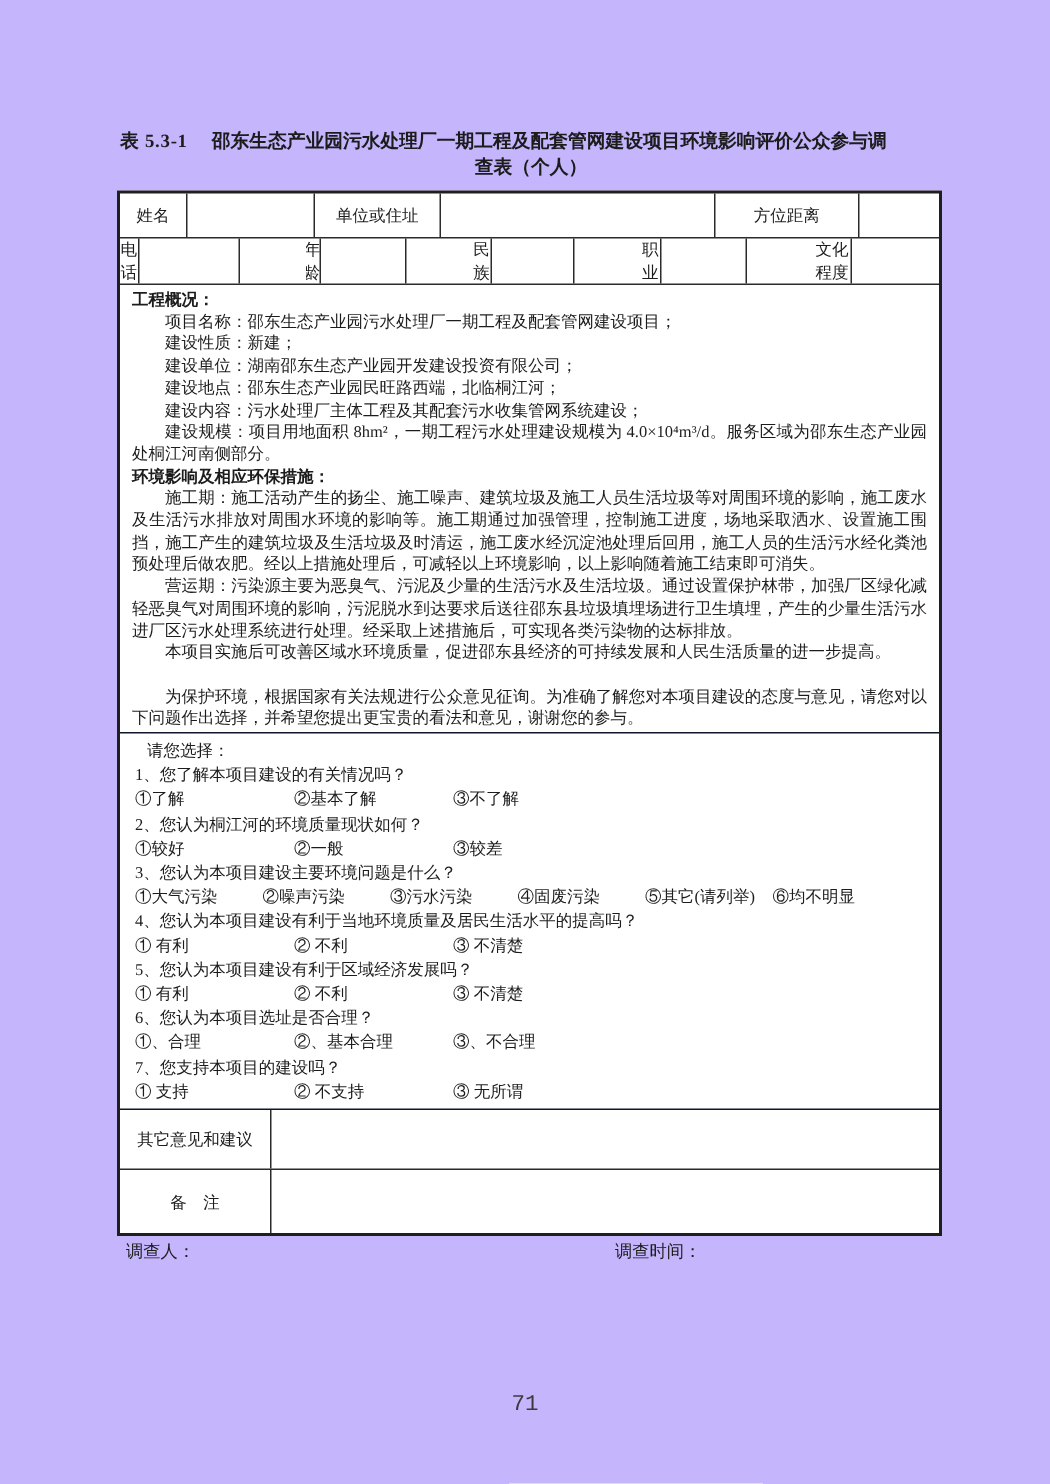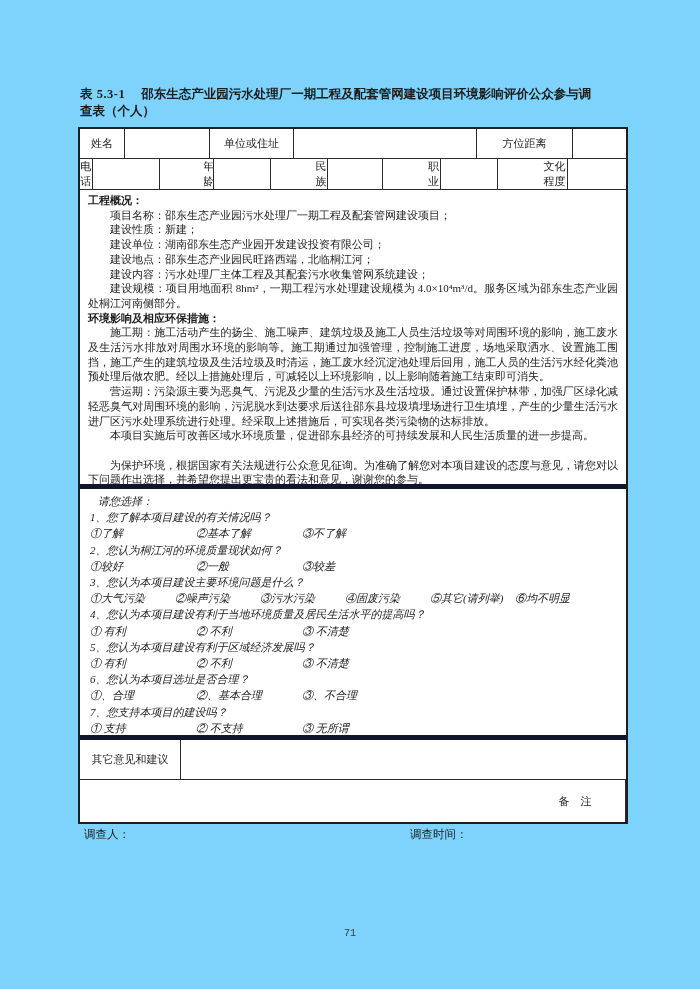--- a/index.html
+++ b/index.html
@@ -4,53 +4,53 @@
 <style>
   * { box-sizing: border-box; margin: 0; padding: 0; }
   html, body { background: #ffffff; }
   body {
     width: 700px; height: 989px;
     position: relative;
     font-family: "Liberation Serif", "DejaVu Serif", serif;
     color: #1c1c1c;
     overflow: hidden;
   }
-  .doc-page { position: absolute; inset: 0; background: #7dd3fc; }
+  .doc-page { position: absolute; inset: 0; background: #c4b5fd; }
 
   
   .doc-title { position: absolute; top: 86px; left: 80px; width: 548px;
     font-weight: bold; font-size: 12.5px; line-height: 17px; }
   .doc-title .t1 { white-space: nowrap; }
   .doc-title .t1 .tlabel { margin-right: 16px; letter-spacing: .5px; }
-  .doc-title .t2 { }
+  .doc-title .t2 { text-align: center; }
 
   
   .form-table { position: absolute; top: 127px; left: 78px; width: 550px;
     border: 2px solid #1f1f1f; background: #fff; font-size: 11px; }
   .row { display: flex; border-bottom: 1px solid #2b2b2b; }
-  .row:last-child { border-bottom: none; justify-content: flex-end; }
+  .row:last-child { border-bottom: none; }
   .cell { border-right: 1px solid #2b2b2b; display: flex; align-items: center;
     justify-content: center; text-align: center; overflow: hidden; }
   .cell:last-child { border-right: none; }
   .r1 { height: 30px; }
   .r2 { height: 31px; gap: 44px; }
 
   
   .r1 .c1 { width: 45px; } .r1 .c2 { width: 85px; } .r1 .c3 { width: 84px; }
   .r1 .c4 { width: 183px; } .r1 .c5 { width: 96px; } .r1 .c6 { width: 53px; }
   
   .r2 .c1 { width: 45px; } .r2 .c2 { width: 85px; } .r2 .c3 { width: 37px; }
   .r2 .c4 { width: 47px; } .r2 .c5 { width: 46px; } .r2 .c6 { width: 39px; }
   .r2 .c7 { width: 51px; } .r2 .c8 { width: 47px; } .r2 .c9 { width: 96px; }
   .r2 .c10 { width: 53px; }
 
   
-  .block { border-bottom: 5px solid #0f172a; overflow: hidden; }
+  .block { border-bottom: 1px solid #0f172a; overflow: hidden; }
   .overview-block { height: 299px; padding: 3px 8px 0 8px; line-height: 14.7px; }
-  .survey-block { height: 251px; padding: 4px 14px 0 10px; line-height: 16.2px; font-style: italic; }
+  .survey-block { height: 251px; padding: 4px 14px 0 10px; line-height: 16.2px; }
   .sec-h { font-weight: bold; }
   .para { text-indent: 2em; text-align: justify; }
   .gap-line { height: 14.7px; }
 
   .survey-intro { padding-left: 8px; }
   .q-opts .opt { display: inline-block; min-width: 106px; }
   .q-opts .opt-sm { display: inline-block; min-width: 85px; }
   .q-opts .opt:last-child, .q-opts .opt-sm:last-child { min-width: 0; }
 
   
@@ -60,21 +60,21 @@
     display: flex; align-items: center; justify-content: center; text-align: center; }
   .fill-cell { flex: 1; }
   .remark-content { flex: 1; padding: 4px 6px 0 10px; line-height: 16px; }
 
   
   .footer-line { position: absolute; top: 827px; left: 84px; width: 544px;
     font-size: 11.5px; }
   .footer-line .time { position: absolute; left: 326px; top: 0; }
 
   .page-number { position: absolute; top: 928px; left: 0; width: 700px;
-    text-align: center; font-size: 10px;
+    text-align: center; font-size: 15px;
     font-family: "Liberation Mono", "DejaVu Sans Mono", monospace; color: #3a3a3a; }
 </style>
 </head>
 <body>
 
 <div class="doc-page">
 
   <div class="doc-title">
     <div class="t1">
       <span class="tlabel">表 5.3-1</span><span>邵东生态产业园污水处理厂一期工程及配套管网建设项目环境影响评价公众参与调</span>

